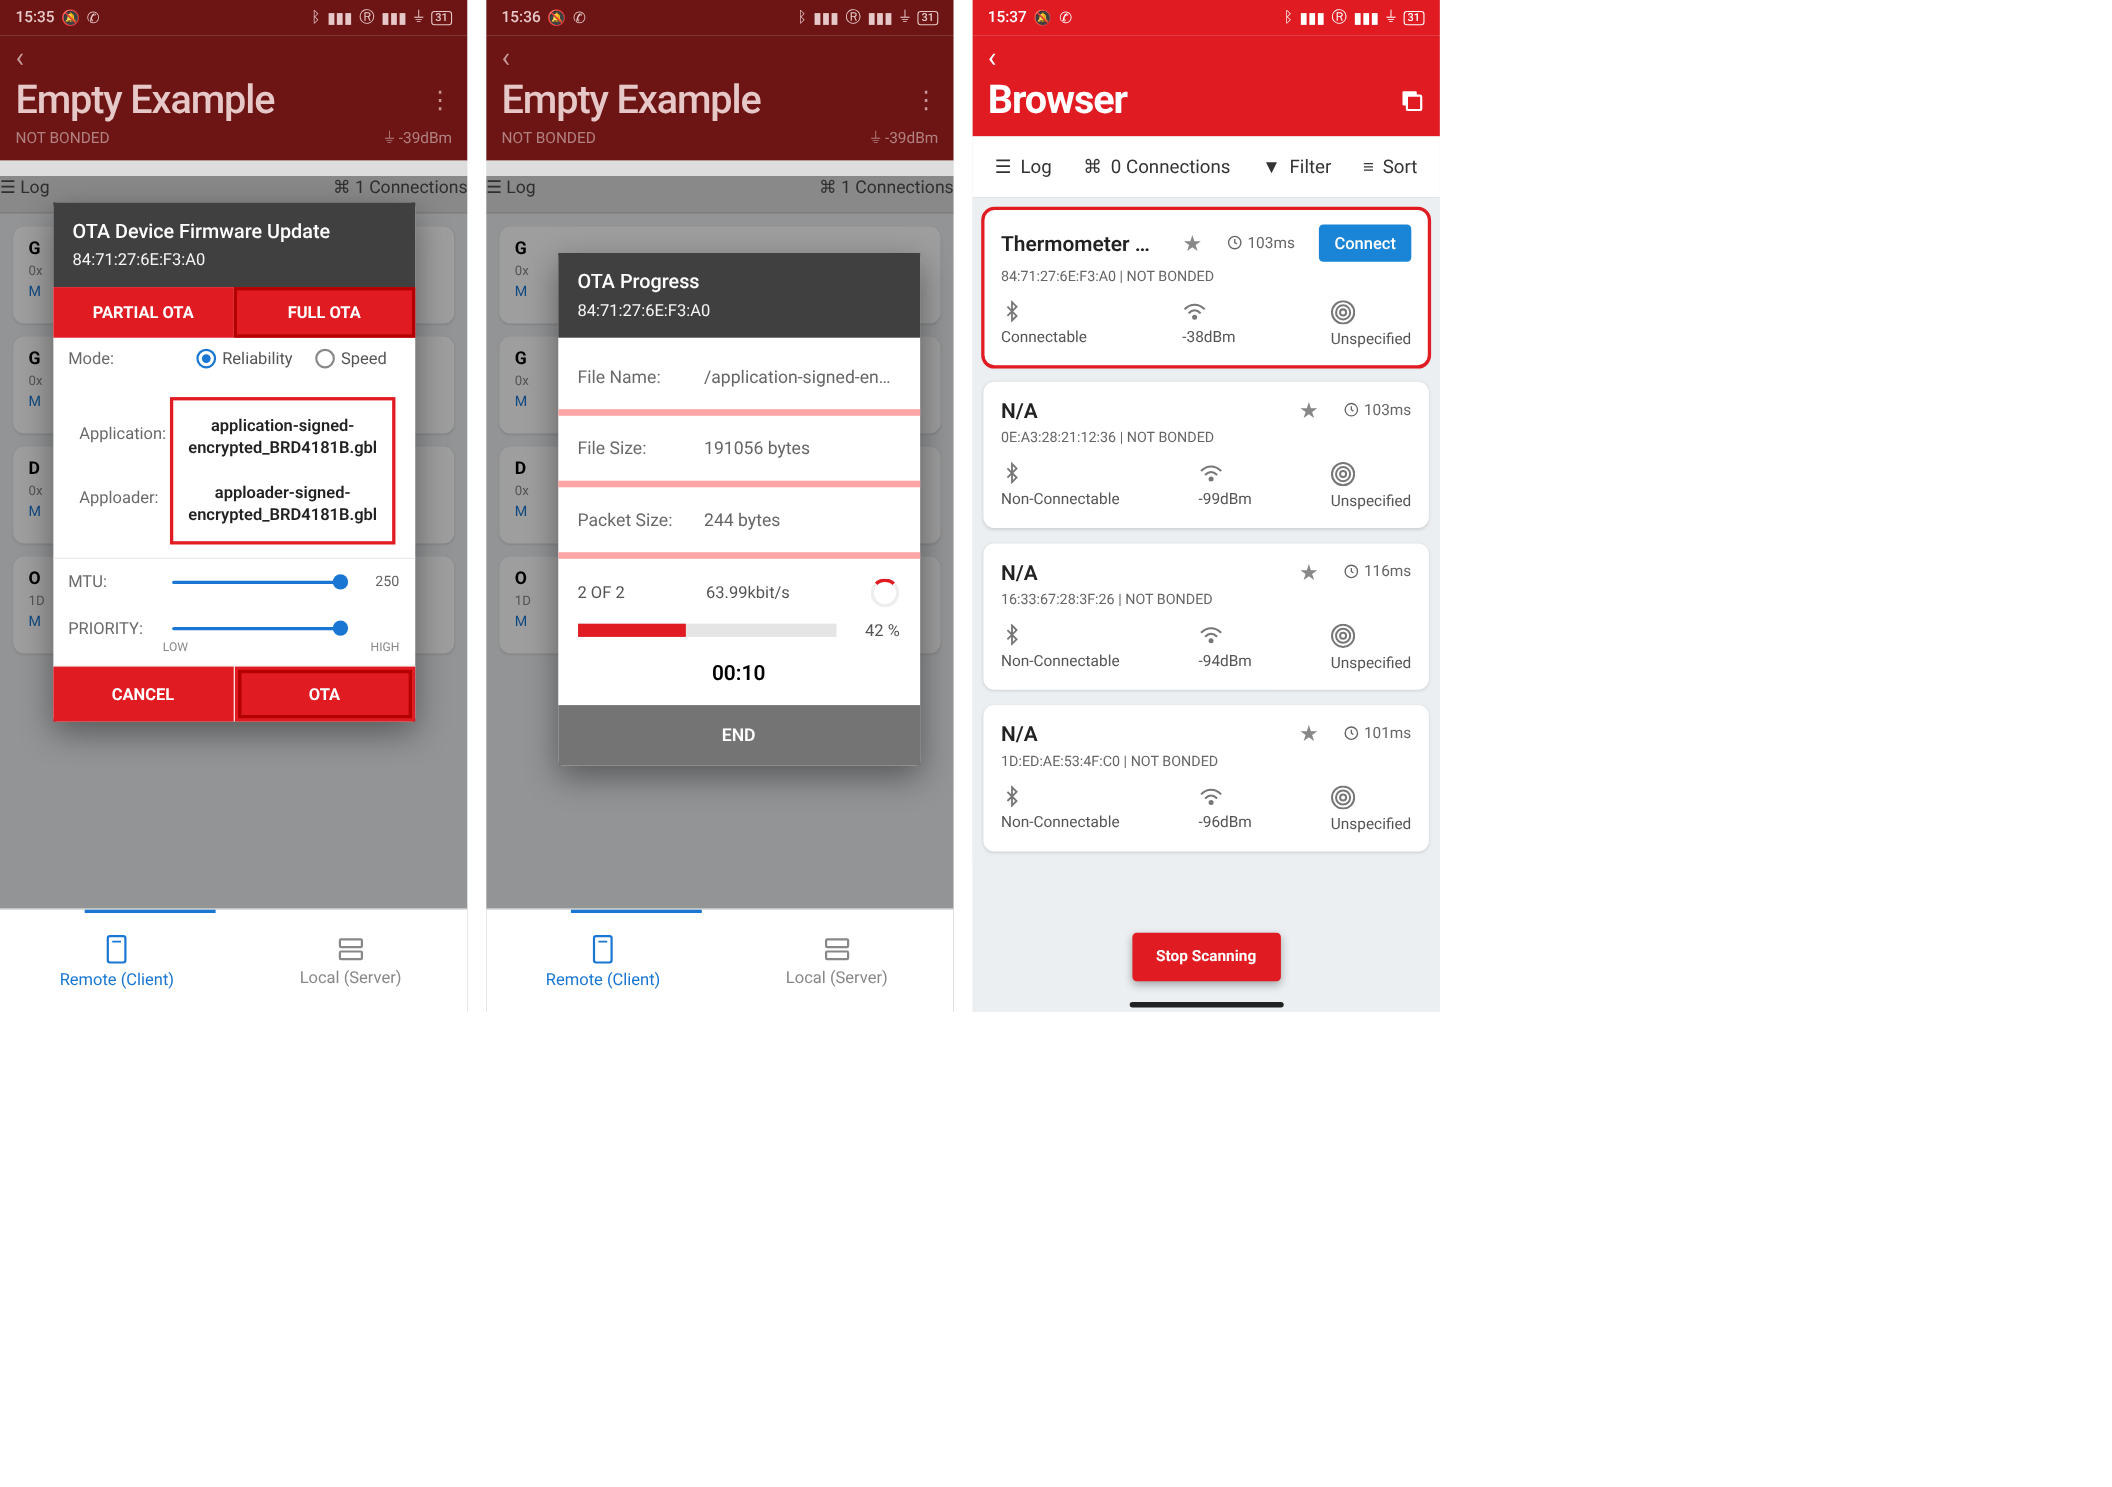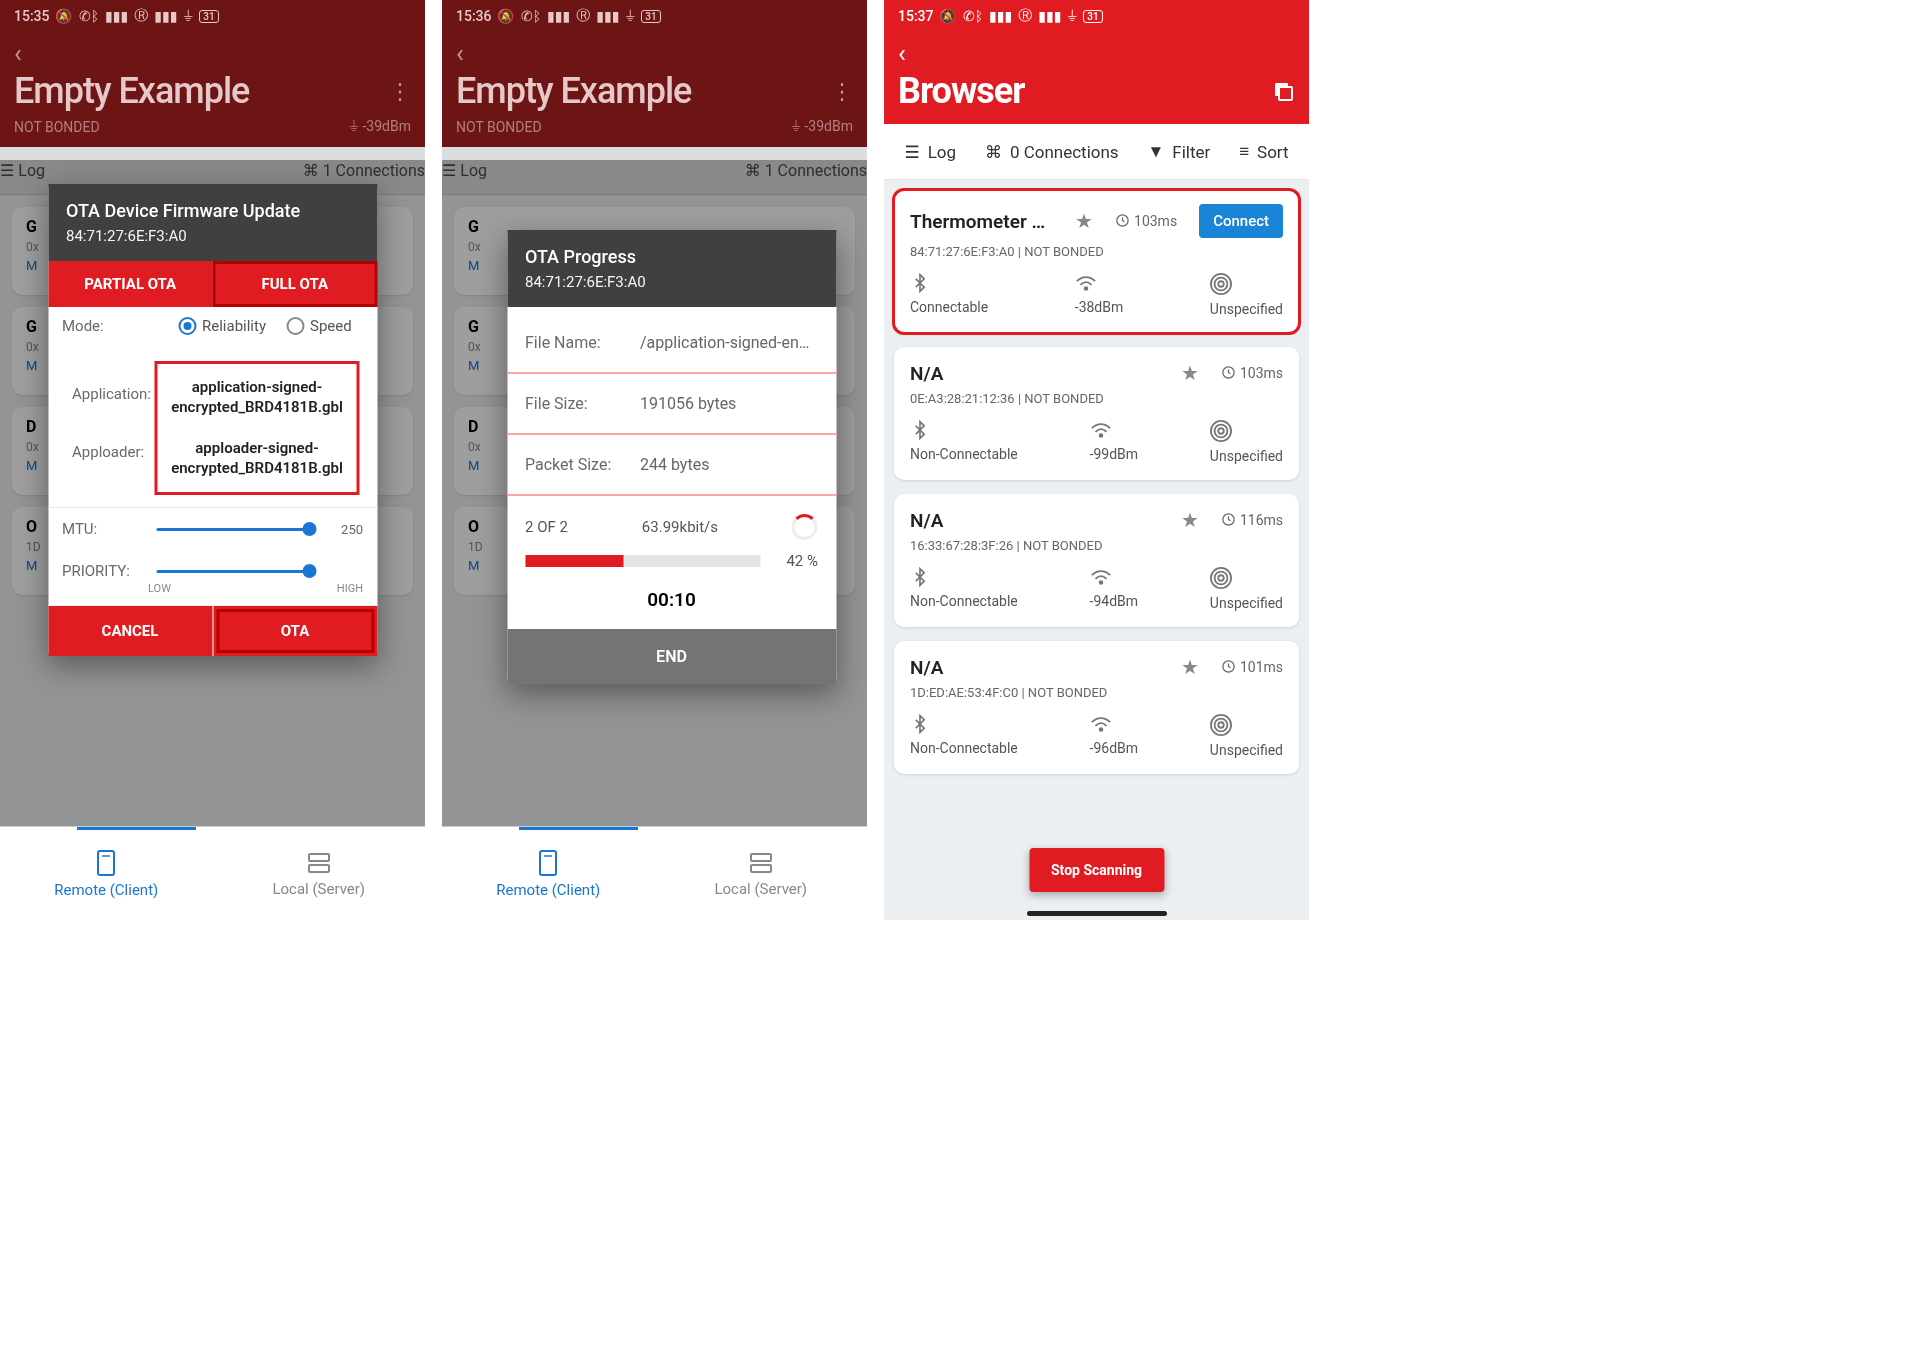--- a/index.html
+++ b/index.html
@@ -1,19 +1,19 @@
 <!DOCTYPE html>
 <html><head>
 <meta charset="utf-8">
 <style>
   * { box-sizing: border-box; margin: 0; padding: 0; font-family: Roboto, "Segoe UI", Arial, sans-serif; }
   body { background: #fff; display:flex; gap: 17px; padding: 0; width:1320px; height:920px; overflow:hidden;}
   .phone { width: 425px; height: 920px; position: relative; overflow:hidden; border-radius: 0; background:#eceff1; }
   
-  .statusbar { height:30px; display:flex; align-items:center; padding:16px 14px; font-size:15px; font-weight:500;}
+  .statusbar { height:30px; display:flex; align-items:center; justify-content:space-between; padding:16px 14px; font-size:15px; font-weight:500;}
   .statusbar.dark { background:#6d1414; color:#e6c8c8;}
   .statusbar.bright { background:#e11b22; color:#fff;}
   .sicons { display:flex; align-items:center; gap:6px;}
   .sicons span { font-size:14px; }
   .header { padding: 8px 14px 12px 14px;}
   .header.dark { background:#6d1414; color:#e6c8c8; }
   .header.bright { background:#e11b22; color:#fff; }
   .back { font-size:26px; color:#c79797; display:inline-block; margin-bottom:4px; line-height:1;}
   .header.bright .back { color:#fff;}
   .hrow { display:flex; justify-content:space-between; align-items:center;}
@@ -53,21 +53,21 @@
   .track { flex:1; height:3px; background:#1976d2; position:relative; border-radius:2px;}
   .thumb { position:absolute; right:-7px; top:50%; width:14px; height:14px; background:#1976d2; border-radius:50%; transform:translateY(-50%);}
   .sval { width:40px; text-align:right; color:#666; font-size:13px;}
   .marks { display:flex; justify-content:space-between; padding:0 14px 10px 100px; font-size:11px; color:#888;}
   .dlgActions { display:flex; border-top:1px solid #eee;}
   .dlgActions div { flex:1; text-align:center; padding:16px 0; background:#e11b22; color:#fff; font-weight:700; font-size:15px;}
   .dlgActions .sep { width:1px; flex:0 0 1px; background:#fff3; padding:0;}
   .otaHL { outline:3px solid #b40000; outline-offset:-6px;}
   
   .pBody { padding: 6px 0 0 0;}
-  .pRow { display:flex; padding:20px 18px; font-size:16px; color:#555; border-bottom:2px solid #fca5a5;}
+  .pRow { display:flex; padding:20px 18px; font-size:16px; color:#555; border-bottom:6px solid #fca5a5;}
   .pRow .l { width:115px; color:#6a6a6a;}
   .pRow .v { color:#666;}
   .pStats { display:flex; align-items:center; justify-content:space-between; padding:18px 18px 6px 18px; font-size:15px; color:#555;}
   .spinner { width:26px; height:26px; border-radius:50%; border:3px solid #eee; border-top-color:#e11b22;}
   .pbarWrap { display:flex; align-items:center; gap:12px; padding:6px 18px 4px 18px;}
   .pbar { flex:1; height:12px; background:#e5e5e5; position:relative;}
   .pbar i { position:absolute; left:0;top:0;bottom:0; background:#e11b22;}
   .pct { width:46px; text-align:right; color:#555; font-size:15px;}
   .timer { text-align:center; font-size:19px; font-weight:600; padding:14px 0 18px 0;}
   .endBtn { text-align:center; padding:18px 0; background:#747474; color:#fff; font-weight:600; font-size:16px;}

